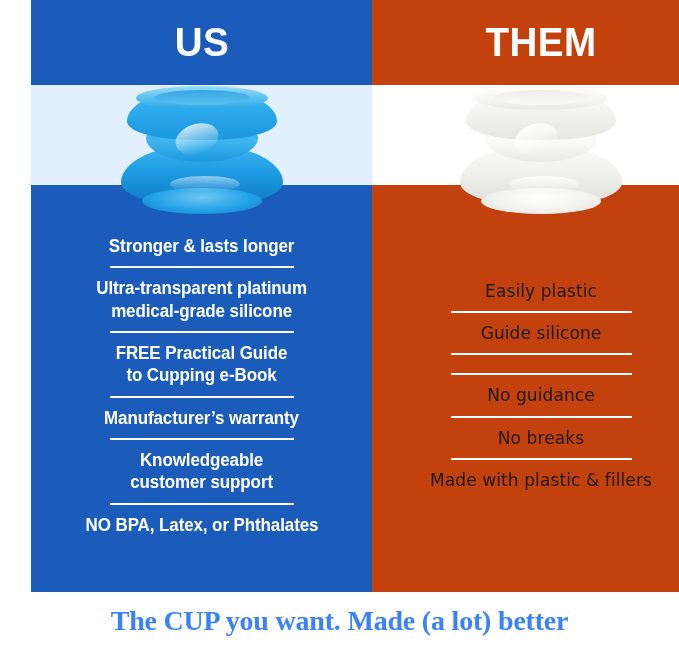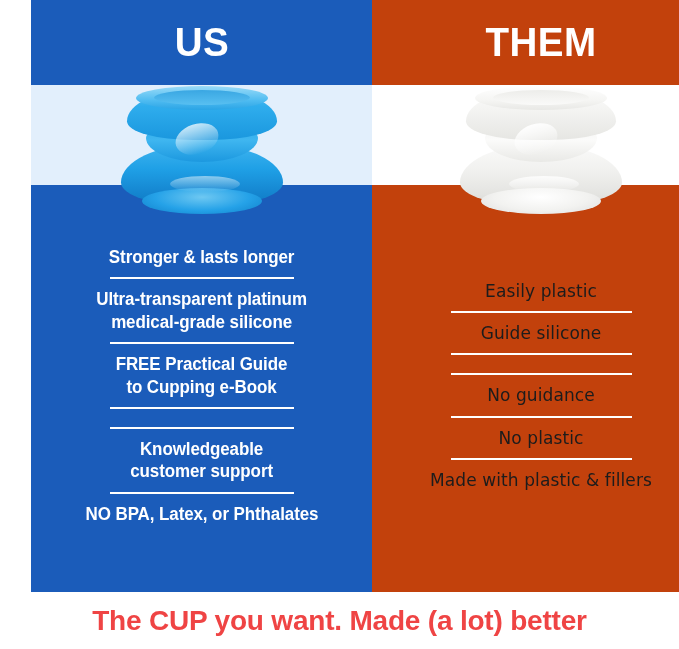--- a/index.html
+++ b/index.html
@@ -211,25 +211,25 @@
     left: 0;
     top: 592px;
     width: 679px;
     height: 57px;
     display: flex;
     align-items: center;
     justify-content: center;
     background: #ffffff;
   }
   .footer-text {
-    color: #ef4444;
+    color: #3b82f6;
     font-size: 28px;
     font-weight: bold;
     letter-spacing: -0.2px;
-    font-family: Liberation Sans, sans-serif;
+    font-family: Liberation Serif, serif;
     white-space: nowrap;
   }
 </style>
 </head>
 <body>
 
 <div class="comparison">
 
   <div class="col col-us">
 
@@ -258,20 +258,23 @@
       <div class="feature-item">
         <span class="feature-text">Ultra-transparent platinum
 medical-grade silicone</span>
       </div>
       <div class="feature-divider"></div>
       <div class="feature-item">
         <span class="feature-text">FREE Practical Guide
 to Cupping e-Book</span>
       </div>
       <div class="feature-divider"></div>
+      <div class="feature-item">
+        <span class="feature-text">Manufacturer’s warranty</span>
+      </div>
       <div class="feature-divider"></div>
       <div class="feature-item">
         <span class="feature-text">Knowledgeable
 customer support</span>
       </div>
       <div class="feature-divider"></div>
       <div class="feature-item">
         <span class="feature-text">NO BPA, Latex, or Phthalates</span>
       </div>
     </div>
@@ -304,21 +307,21 @@
       <div class="feature-item">
         <span class="feature-text">Guide silicone</span>
       </div>
       <div class="feature-divider"></div>
       <div class="feature-divider"></div>
       <div class="feature-item">
         <span class="feature-text">No guidance</span>
       </div>
       <div class="feature-divider"></div>
       <div class="feature-item">
-        <span class="feature-text">No plastic</span>
+        <span class="feature-text">No breaks</span>
       </div>
       <div class="feature-divider"></div>
       <div class="feature-item">
         <span class="feature-text">Made with plastic &amp; fillers</span>
       </div>
     </div>
   </div>
 
   <div class="footer">
     <span class="footer-text">The CUP you want. Made (a lot) better</span>

